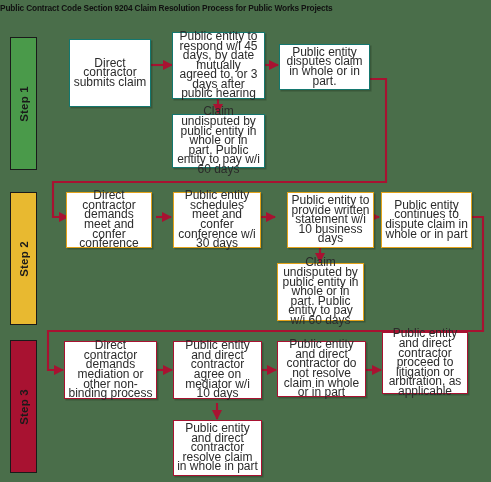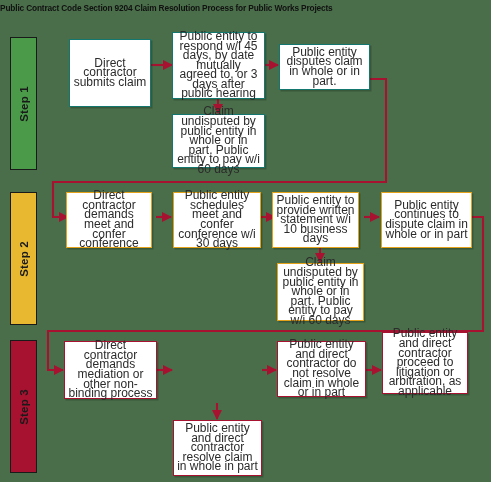--- a/index.html
+++ b/index.html
@@ -155,40 +155,43 @@
   </div>
 
   <div class="node s2 shadow" style="left:66px; top:192px; width:86px; height:56px;">
     <span class="node-text">Direct contractor demands meet and confer conference</span>
   </div>
 
   <div class="node s2 shadow" style="left:173px; top:192px; width:88px; height:56px;">
     <span class="node-text">Public entity schedules meet and confer conference w/i 30 days</span>
   </div>
 
-  <div class="node s2 shadow" style="left:272px; top:192px; width:87px; height:56px;">
+  <div class="node s2 shadow" style="left:287px; top:192px; width:87px; height:56px;">
     <span class="node-text">Public entity to provide written statement w/i 10 business days</span>
   </div>
 
   <div class="node s2 shadow" style="left:381px; top:192px; width:91px; height:56px;">
     <span class="node-text">Public entity continues to dispute claim in whole or in part</span>
   </div>
 
   <div class="node s2 shadow" style="left:277px; top:263px; width:87px; height:58px;">
     <span class="node-text">Claim undisputed by public entity in whole or in part. Public entity to pay w/i 60 days</span>
   </div>
 
   <div class="step-bar" style="left:10px; top:340px; width:27px; height:133px; background:#a81231;">
     <span class="step-label">Step 3</span>
   </div>
 
   <div class="node s3 shadow" style="left:64px; top:341px; width:93px; height:58px;">
     <span class="node-text">Direct contractor demands mediation or other non-binding process</span>
   </div>
 
+  <div class="node s3 shadow" style="left:173px; top:341px; width:89px; height:58px;">
+    <span class="node-text">Public entity and direct contractor agree on mediator w/i 10 days</span>
+  </div>
 
   <div class="node s3 shadow" style="left:277px; top:341px; width:89px; height:56px;">
     <span class="node-text">Public entity and direct contractor do not resolve claim in whole or in part</span>
   </div>
 
   <div class="node s3 shadow" style="left:382px; top:332px; width:86px; height:62px;">
     <span class="node-text">Public entity and direct contractor proceed to litigation or arbitration, as applicable</span>
   </div>
 
   <div class="node s3 shadow" style="left:173px; top:420px; width:89px; height:56px;">

